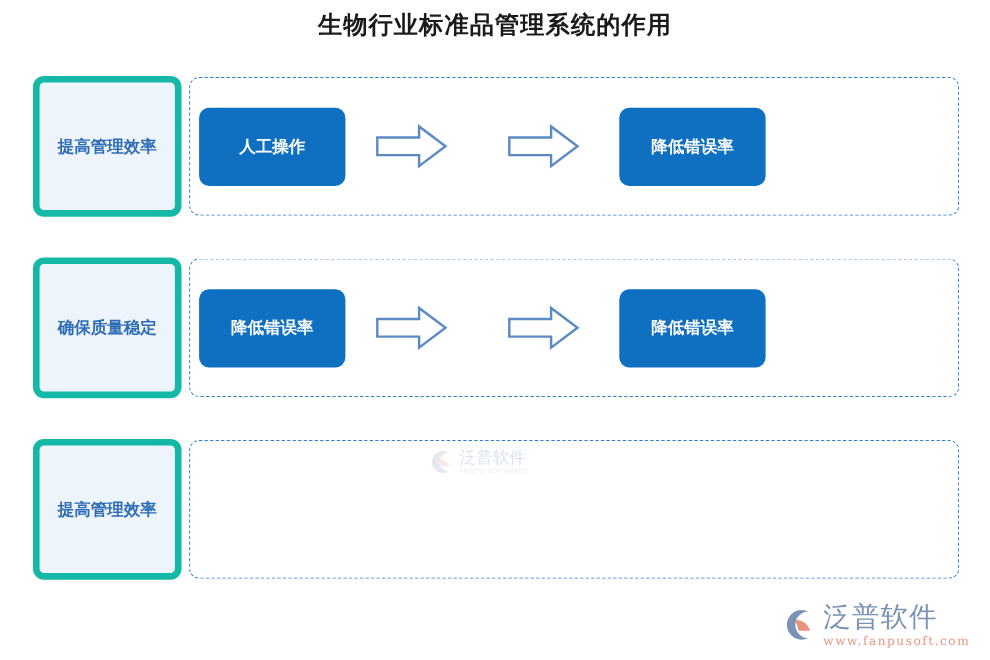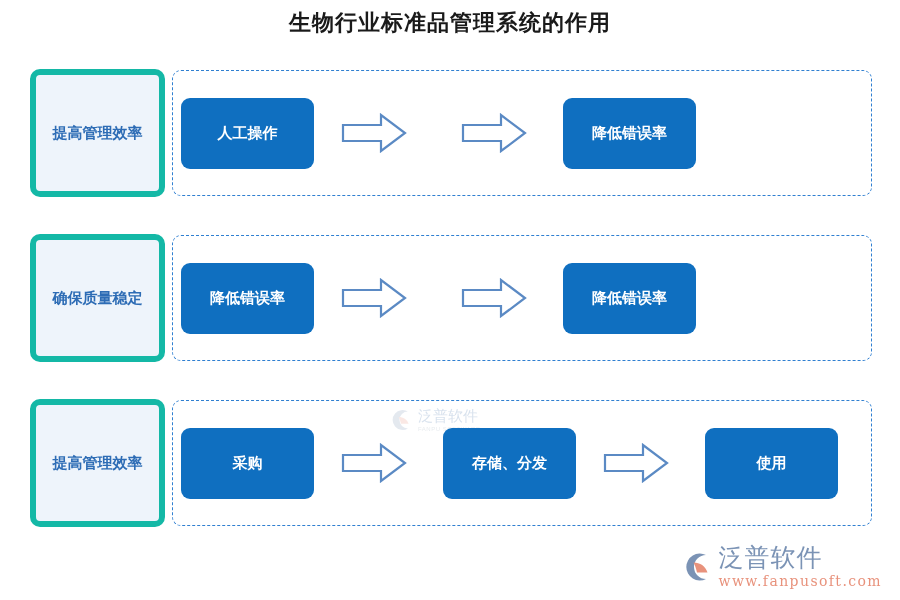--- a/index.html
+++ b/index.html
@@ -183,21 +183,21 @@
     line-height: 1;
   }
   .brand-cn {
     font-size: 25px;
     color: #7b93b5;
     font-family: "DejaVu Sans", "Liberation Sans", sans-serif;
     letter-spacing: 1px;
     white-space: nowrap;
   }
   .brand-en {
-    font-size: 14px;
+    font-size: 11px;
     color: #e8927c;
     font-family: "DejaVu Serif", "Liberation Serif", serif;
     letter-spacing: 1.4px;
     margin-top: 4px;
     white-space: nowrap;
   }
 </style>
 </head>
 <body>
 
@@ -258,37 +258,20 @@
         <span>降低错误率</span>
       </div>
     </div>
   </div>
 
   <div class="row row-3">
     <div class="cat-box">
       <span>提高管理效率</span>
     </div>
     <div class="dashed-wrap"></div>
-    <div class="flow">
-      <div class="step">
-        <span>采购</span>
-      </div>
-      <svg class="arrow" viewBox="0 0 66 44">
-        <path d="M2 14 L40 14 L40 4 L64 22 L40 40 L40 30 L2 30 Z" fill="#ffffff" stroke="#5b8ac4" stroke-width="2.2" stroke-linejoin="miter"></path>
-      </svg>
-      <div class="step">
-        <span>存储、分发</span>
-      </div>
-      <svg class="arrow" viewBox="0 0 66 44">
-        <path d="M2 14 L40 14 L40 4 L64 22 L40 40 L40 30 L2 30 Z" fill="#ffffff" stroke="#5b8ac4" stroke-width="2.2" stroke-linejoin="miter"></path>
-      </svg>
-      <div class="step">
-        <span>使用</span>
-      </div>
-    </div>
   </div>
 
   <div class="brand">
     <div class="brand-mark">
       <svg viewBox="0 0 34 34" width="34" height="34" aria-hidden="true">
         <path d="M26 5 A13.5 13.5 0 1 0 26 29 A10.6 10.6 0 1 1 26 5 Z" fill="#7b93b5"></path>
         <path d="M13.5 12.5 C20 12.5 25.5 16 27.5 22.5 L17 22.5 C16 18 14.8 15 13.5 12.5 Z" fill="#e8927c"></path>
       </svg>
     </div>
     <div class="brand-text">

